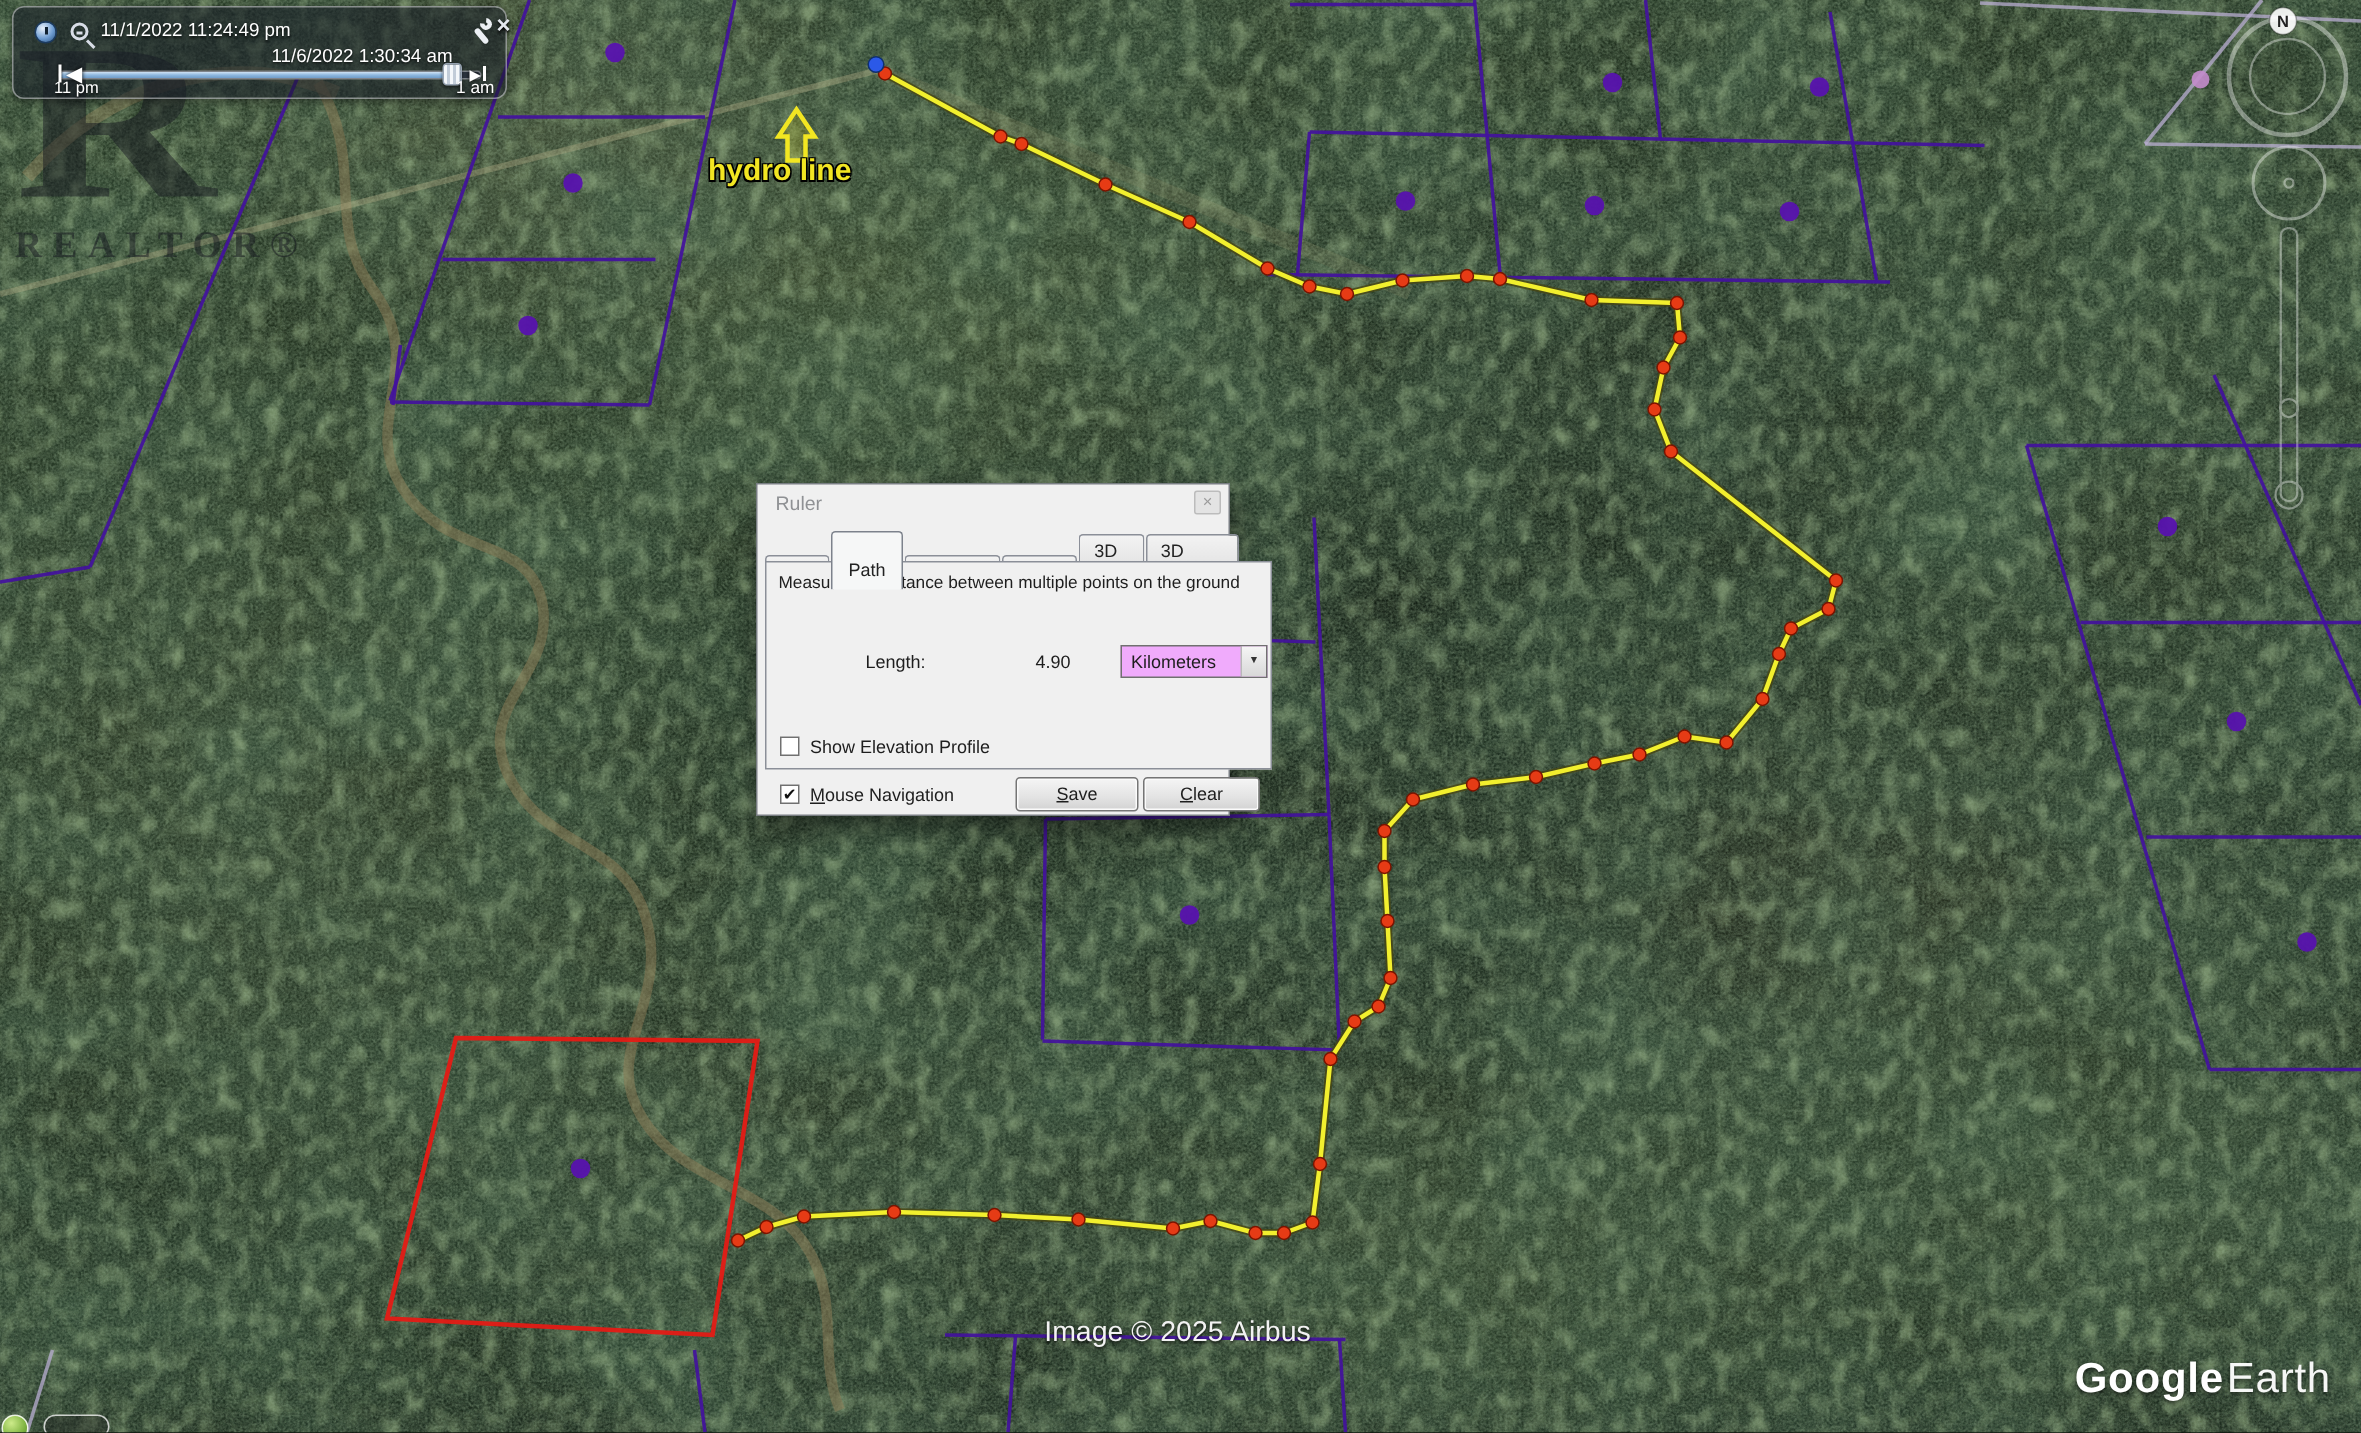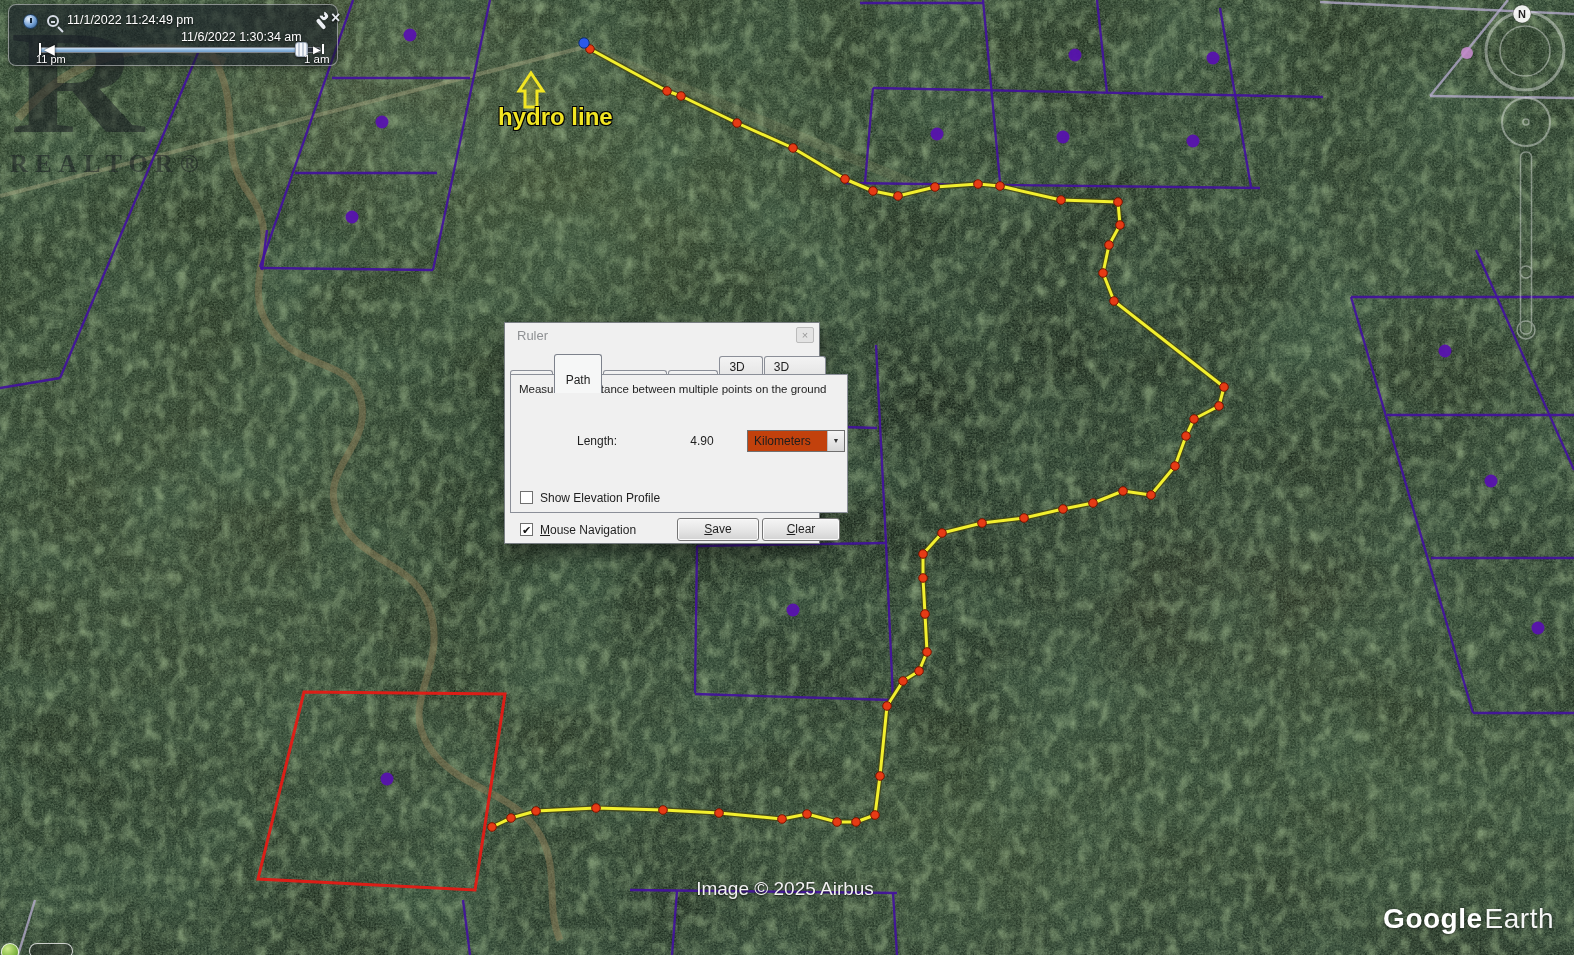--- a/index.html
+++ b/index.html
@@ -30,22 +30,22 @@
     white-space:nowrap;color:rgba(205,205,212,0.5);
     text-shadow:0 0 4px rgba(0,0,0,0.55),1px 1px 0 rgba(0,0,0,0.3);pointer-events:none;}
   .copyright{position:absolute;left:665px;top:878px;width:240px;text-align:center;z-index:7;
     font-size:19px;color:#f2f2f2;text-shadow:0 1px 2px rgba(0,0,0,0.8);pointer-events:none;}
   .ge-logo{position:absolute;right:20px;bottom:20px;z-index:7;color:#fff;font-size:28px;
     text-shadow:0 1px 3px rgba(0,0,0,0.6);pointer-events:none;}
   .ge-logo .g1{font-weight:bold;letter-spacing:0.5px;}
   .ge-logo .g2{font-weight:normal;opacity:0.95;margin-left:2px;letter-spacing:0.5px;}
 
   
-  .hydro-label{position:absolute;left:472px;top:103px;z-index:6;font-size:24px;font-weight:bold;color:#f2e622;
-    text-shadow:-1px -1px 0 #000,1px -1px 0 #000,-1px 1px 0 #000,1px 1px 0 #000;margin-left:26px;}
+  .hydro-label{position:absolute;left:472px;top:103px;z-index:6;font-size:20px;font-weight:bold;color:#f2e622;
+    text-shadow:-1px -1px 0 #000,1px -1px 0 #000,-1px 1px 0 #000,1px 1px 0 #000;}
 
   
   .time-panel{position:absolute;left:8px;top:4px;width:330px;height:62px;z-index:20;
     background:rgba(22,28,38,0.58);border:1px solid rgba(255,255,255,0.45);border-radius:8px;
     box-shadow:0 2px 6px rgba(0,0,0,0.4);color:#fff;}
   .tp-text{position:absolute;font-size:12.5px;text-shadow:0 1px 2px rgba(0,0,0,0.9);white-space:nowrap;}
   .icon-clock{position:absolute;left:14px;top:9px;width:15px;height:15px;border-radius:50%;
     background:radial-gradient(circle at 35% 30%,#e8f1fb,#6f9dd2 55%,#27507f);border:1px solid #1c3a5e;}
   .icon-clock:after{content:"";position:absolute;left:6px;top:3px;width:2px;height:5px;background:#123;}
   .icon-zoomout{position:absolute;left:38px;top:10px;width:12px;height:12px;border:2px solid rgba(225,230,240,0.95);border-radius:50%;}
@@ -74,21 +74,21 @@
     border-radius:2px;color:#9a9a9a;font-size:11px;line-height:14px;text-align:center;}
   .tabs{position:absolute;left:5px;top:29px;display:flex;align-items:flex-end;}
   .tab{padding:3px 9px 4px 9px;border:1px solid #8b8f98;border-bottom:none;border-radius:3px 3px 0 0;
     background:linear-gradient(#f3f3f3,#dededе 90%,#d6d6d6);background:linear-gradient(#f3f3f3,#d9d9d9);
     margin-right:1px;font-size:12px;color:#222;position:relative;top:1px;}
   .tab.selected{background:#f6f7f7;padding:18px 11px 6px 11px;top:2px;z-index:2;border-color:#7d828c;}
   .tab-panel{position:absolute;left:5px;top:51px;width:338px;height:139px;border:1px solid #8b8f98;background:#f0f0f0;}
   .dlg-desc{position:absolute;left:8px;top:8px;font-size:11.5px;}
   .len-label{position:absolute;left:66px;top:59px;}
   .len-value{position:absolute;left:160px;top:59px;width:62px;text-align:center;}
-  .combo{position:absolute;left:236px;top:55px;width:98px;height:22px;background:#c2410c;border:1px solid #707070;text-decoration:underline;}
+  .combo{position:absolute;left:236px;top:55px;width:98px;height:22px;background:#f0abfc;border:1px solid #707070;text-decoration:underline;}
   .combo .val{position:absolute;left:6px;top:3px;font-size:12px;}
   .combo .btn{position:absolute;right:0;top:0;width:17px;height:100%;border-left:1px solid #b9b9b9;
     background:linear-gradient(#f5f5f5,#d8d8d8);text-align:center;}
   .combo .btn span{font-size:7px;color:#333;line-height:20px;}
   .chk{position:absolute;width:13px;height:13px;background:#fff;border:1px solid #707070;font-size:11px;line-height:12px;text-align:center;color:#111;}
   .elev-chk{left:9px;top:116px;}
   .elev-label{position:absolute;left:29px;top:116px;}
   .dlg-footer-chk{left:15px;top:200px;}
   .footer-label{position:absolute;left:35px;top:200px;}
   .btn-win{position:absolute;top:195px;height:23px;background:linear-gradient(#f5f5f5,#e3e3e3 60%,#d2d2d2);

